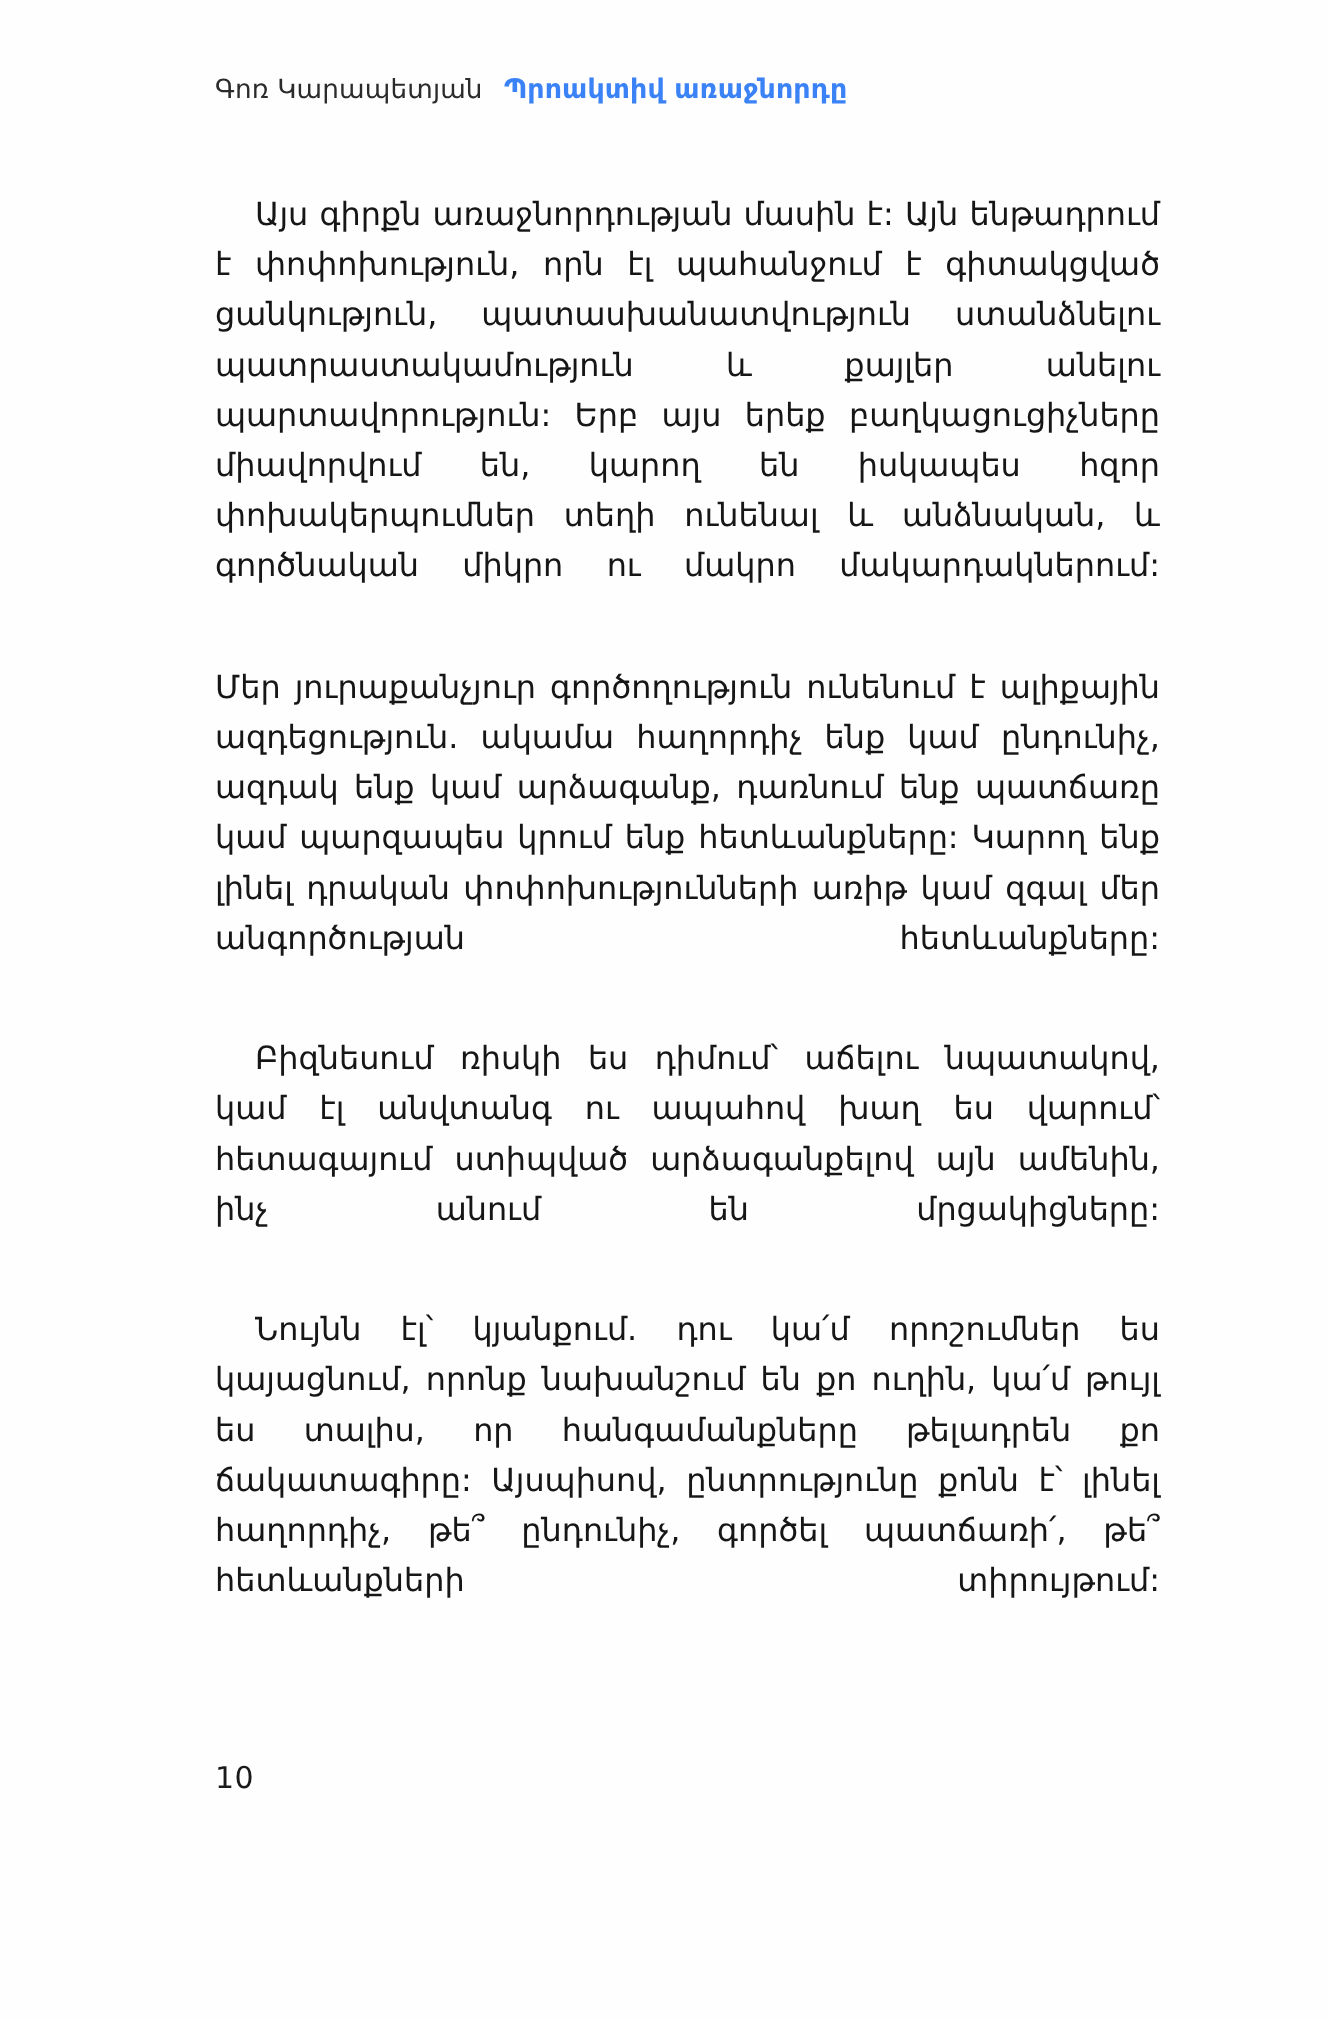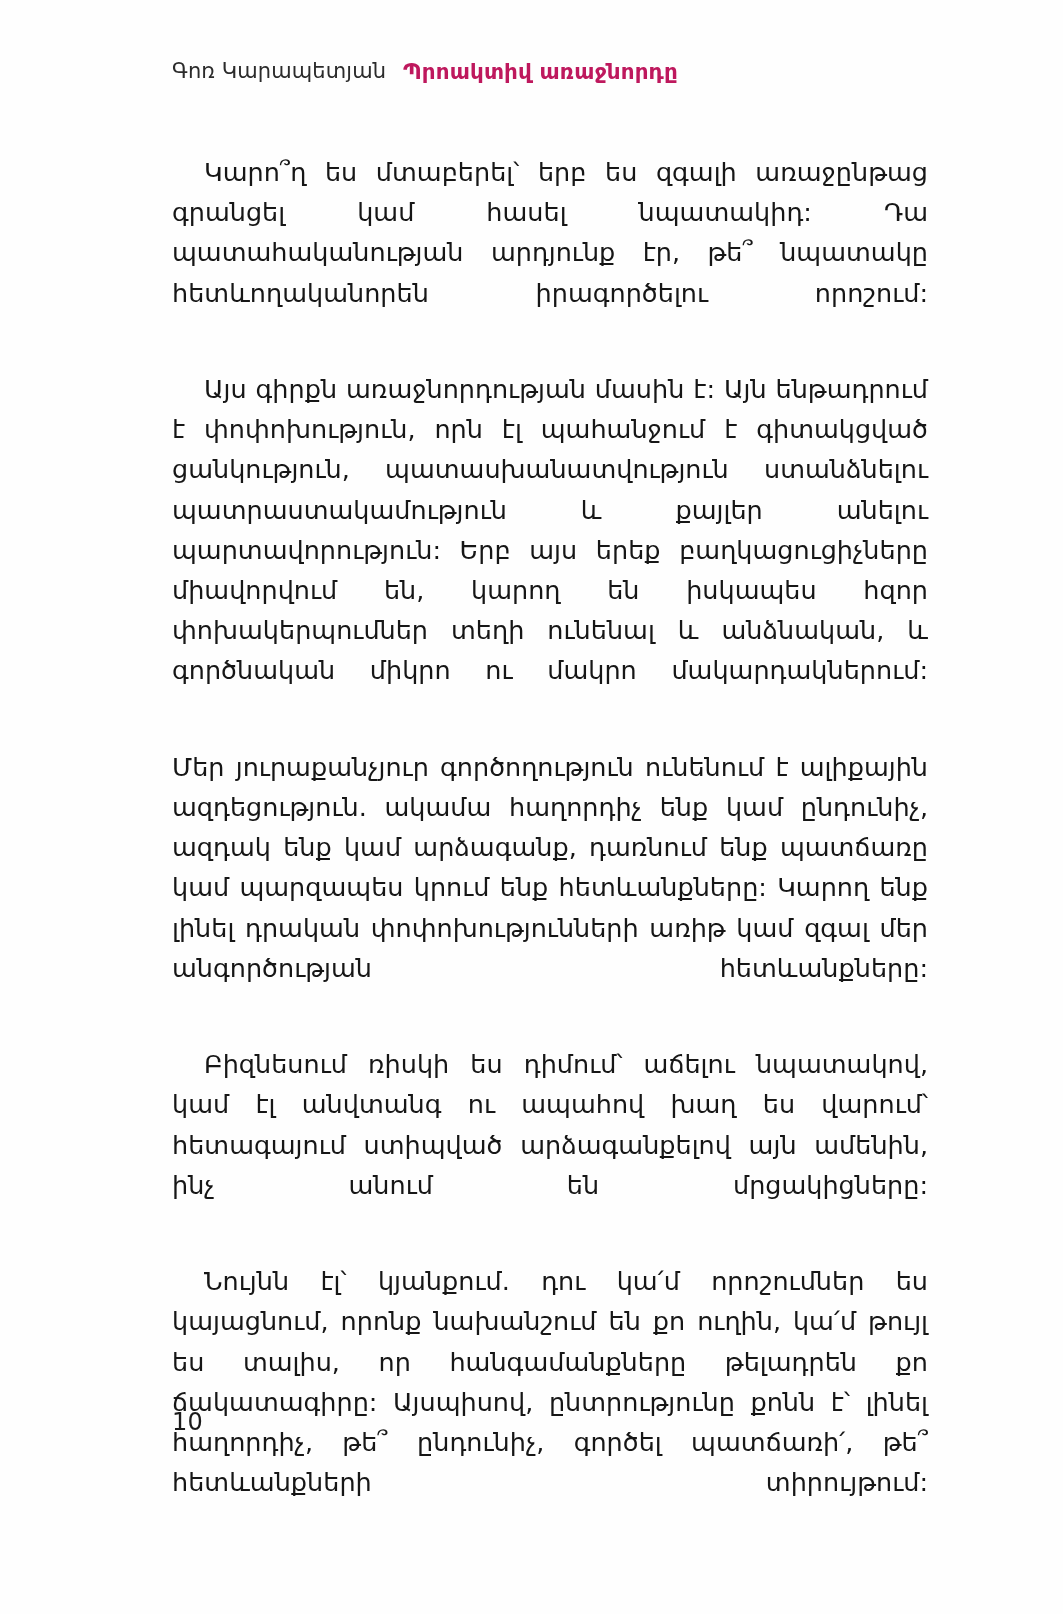--- a/index.html
+++ b/index.html
@@ -38,21 +38,21 @@
   }
   .running-head .author {
     font-size: 21px;
     font-weight: 400;
     color: #2b2b2b;
     letter-spacing: 0.1px;
   }
   .running-head .book-title {
     font-size: 21.5px;
     font-weight: 700;
-    color: #be185d;
+    color: #3b82f6;
     letter-spacing: 0.1px;
   }
 
   
   .text-column {
     position: absolute;
     top: 152px;
     left: 172px;
     width: 756px;
   }
@@ -112,21 +112,20 @@
 
 <div class="page">
 
   <div class="running-head">
     <span class="author">Գոռ Կարապետյան</span>
     <span class="book-title">Պրոակտիվ առաջնորդը</span>
   </div>
 
   <div class="text-column">
 
-    <p class="body-par indent">Կարո՞ղ ես մտաբերել՝ երբ ես զգալի առաջընթաց գրանցել կամ հասել նպատակիդ: Դա պատահականության արդյունք էր, թե՞ նպատակը հետևողականորեն իրագործելու որոշում:</p>
 
     <p class="body-par indent">Այս գիրքն առաջնորդության մասին է: Այն ենթադրում է փոփոխություն, որն էլ պահանջում է գիտակցված ցանկու­թյուն, պատասխանատվություն ստանձնելու պատրաստա­կամություն և քայլեր անելու պարտավորություն: Երբ այս երեք բաղկացուցիչները միավորվում են, կարող են իսկա­պես հզոր փոխակերպումներ տեղի ունենալ և անձնական, և գործնական միկրո ու մակրո մակարդակներում:</p>
 
 
     <p class="body-par after-heading">Մեր յուրաքանչյուր գործողություն ունենում է ալիքային ազ­դեցություն. ակամա հաղորդիչ ենք կամ ընդունիչ, ազդակ ենք կամ արձագանք, դառնում ենք պատճառը կամ պար­զապես կրում ենք հետևանքները: Կարող ենք լինել դրական փոփոխությունների առիթ կամ զգալ մեր անգործության հետևանքները:</p>
 
     <p class="body-par indent">Բիզնեսում ռիսկի ես դիմում՝ աճելու նպատակով, կամ էլ անվտանգ ու ապահով խաղ ես վարում՝ հետագայում ստիպ­ված արձագանքելով այն ամենին, ինչ անում են մրցակից­ները:</p>
 
     <p class="body-par indent">Նույնն էլ՝ կյանքում. դու կա՛մ որոշումներ ես կայացնում, որոնք նախանշում են քո ուղին, կա՛մ թույլ ես տալիս, որ հան­գամանքները թելադրեն քո ճակատագիրը: Այսպիսով, ընտ­րությունը քոնն է՝ լինել հաղորդիչ, թե՞ ընդունիչ, գործել պատ­ճառի՛, թե՞ հետևանքների տիրույթում:</p>
 

